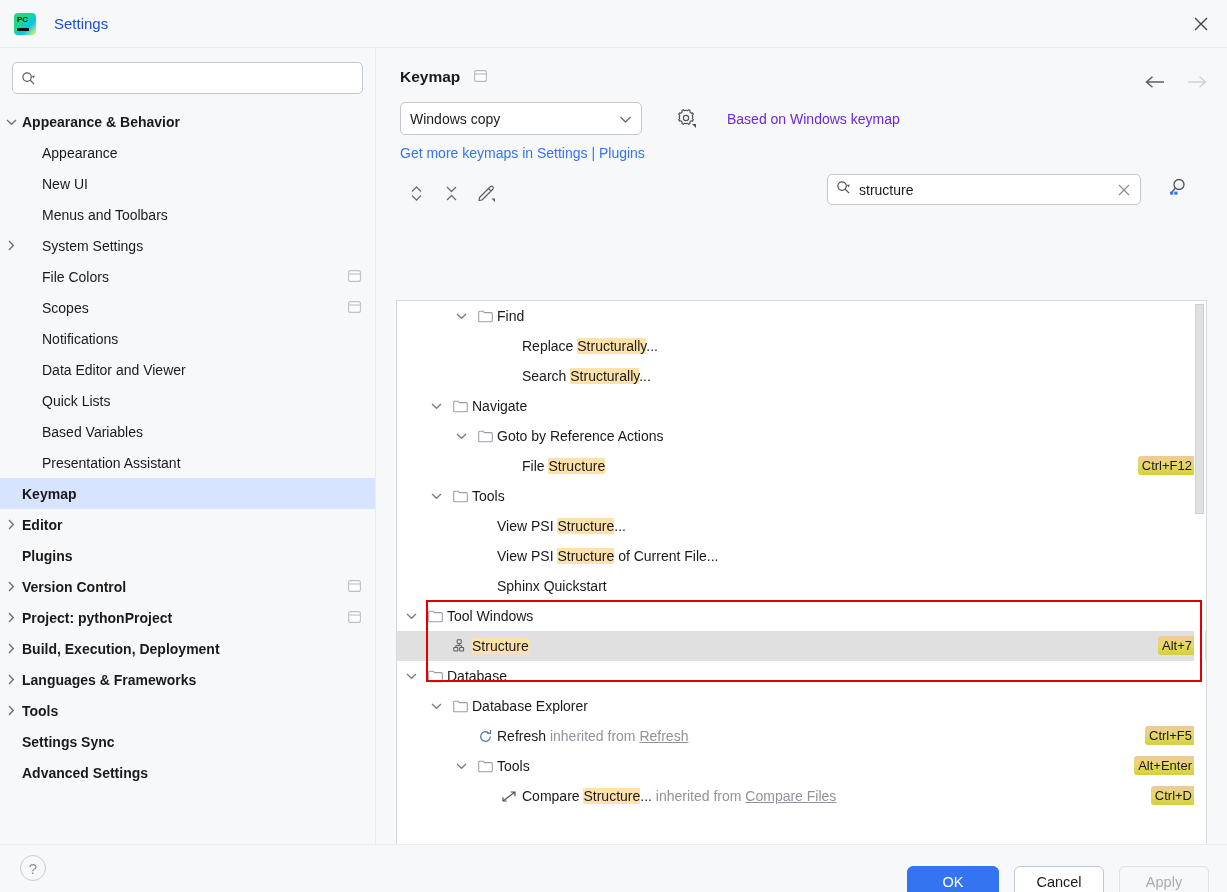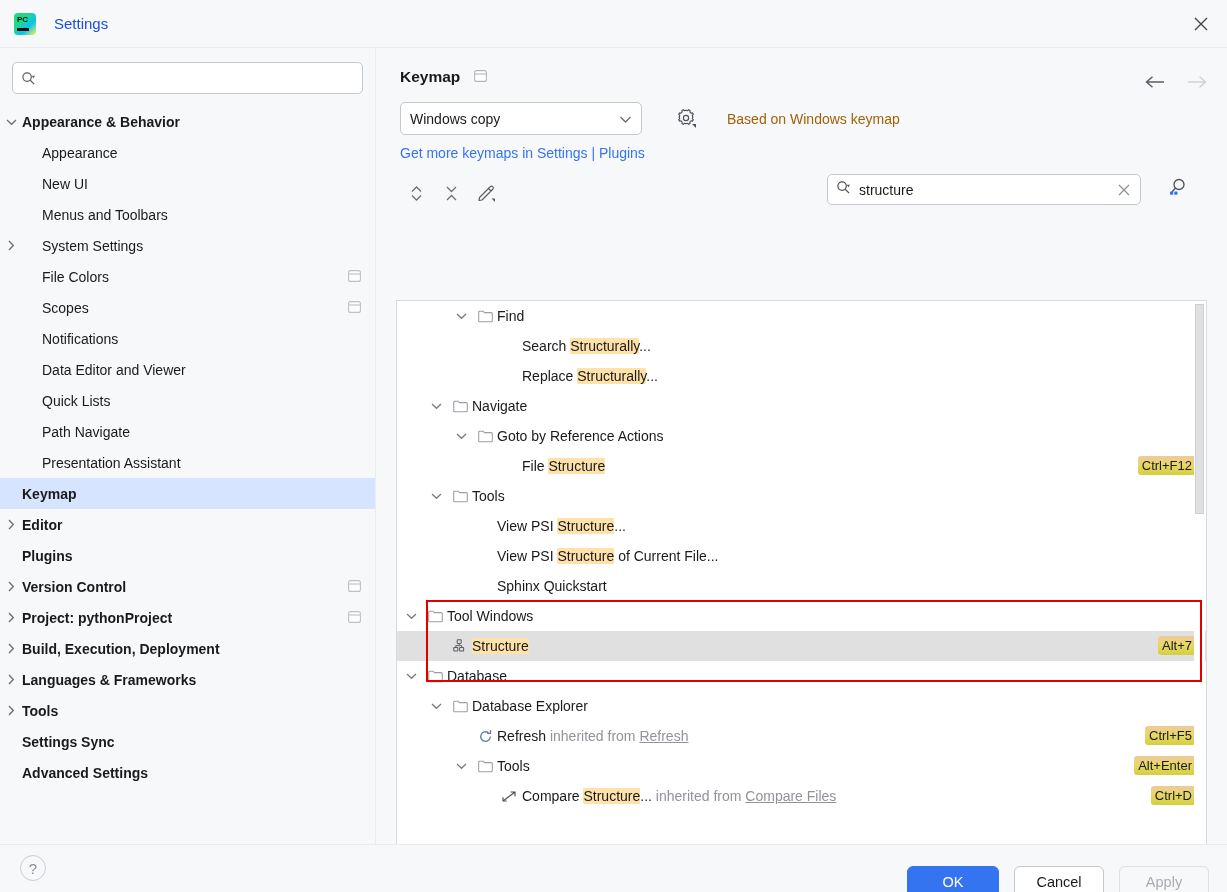--- a/index.html
+++ b/index.html
@@ -79,21 +79,21 @@
   .nav-arrows { position: absolute; right: 16px; top: 22px; display: flex; gap: 14px; }
   .nav-arrows .nb { width: 28px; height: 24px; display: flex; align-items: center; justify-content: center; cursor: pointer; }
 
   .row-select { display: flex; align-items: center; padding: 16px 12px 0 24px; gap: 16px; }
   .combo {
     width: 242px; height: 33px; border: 1px solid #c4c8cf; border-radius: 5px; background: #fff;
     display: flex; align-items: center; padding: 0 9px; cursor: pointer; font-size: 14px;
   }
   .combo .cval { flex: 1; }
   .gear { margin-left: 18px; display: flex; align-items: center; cursor: pointer; }
-  .basedon { margin-left: 14px; font-size: 14px; color: #a16207; }
+  .basedon { margin-left: 14px; font-size: 14px; color: #6d28d9; }
   .linkline { padding: 9px 0 0 24px; }
   .linkline a { color: #3574f0; font-size: 14px; text-decoration: none; cursor: pointer; }
 
   .toolbar { display: flex; align-items: center; padding: 14px 0 0 24px; position: relative; height: 48px; }
   .tbtn { width: 32px; height: 28px; display: flex; align-items: center; justify-content: center; cursor: pointer; margin-right: 3px; }
   .srch2 {
     position: absolute; right: 86px; top: 12px; width: 314px; height: 31px;
     border: 1px solid #c4c8cf; border-radius: 5px; background: #fff;
     display: flex; align-items: center; padding: 0 8px;
   }
@@ -235,21 +235,21 @@
         <div class="srow">
           <span class="chev" style="margin-left:0px"></span>
           <span class="slabel" style="padding-left:20px">Data Editor and Viewer</span>
         </div>
         <div class="srow">
           <span class="chev" style="margin-left:0px"></span>
           <span class="slabel" style="padding-left:20px">Quick Lists</span>
         </div>
         <div class="srow">
           <span class="chev" style="margin-left:0px"></span>
-          <span class="slabel" style="padding-left:20px">Path Navigate</span>
+          <span class="slabel" style="padding-left:20px">Based Variables</span>
         </div>
         <div class="srow">
           <span class="chev" style="margin-left:0px"></span>
           <span class="slabel" style="padding-left:20px">Presentation Assistant</span>
         </div>
         <div class="srow selected bold">
           <span class="chev" style="margin-left:0px"></span>
           <span class="slabel" style="padding-left:-2px">Keymap</span>
         </div>
         <div class="srow bold">
@@ -428,27 +428,27 @@
               <svg width="15" height="13" viewBox="0 0 15 13">
                 <path d="M0.7 2.2 a1 1 0 0 1 1 -1 h3.4 l1.3 1.4 h6.9 a1 1 0 0 1 1 1 v7.2 a1 1 0 0 1 -1 1 H1.7 a1 1 0 0 1 -1 -1 z" fill="#fff" stroke="#9a9ea6" stroke-width="1.05" stroke-linejoin="round"></path>
               </svg>
             </span>
             <span>Find</span>
           </div>
           <div class="trow">
             <span style="display:inline-block;width:77px"></span>
             <span class="tchev"></span>
             <span class="ticon"></span>
+            <span>Replace <span class="hl">Structurally</span>...</span>
+          </div>
+          <div class="trow">
+            <span style="display:inline-block;width:77px"></span>
+            <span class="tchev"></span>
+            <span class="ticon"></span>
             <span>Search <span class="hl">Structurally</span>...</span>
-          </div>
-          <div class="trow">
-            <span style="display:inline-block;width:77px"></span>
-            <span class="tchev"></span>
-            <span class="ticon"></span>
-            <span>Replace <span class="hl">Structurally</span>...</span>
           </div>
           <div class="trow">
             <span style="display:inline-block;width:27px"></span>
             <span class="tchev">
               <svg width="11" height="8" viewBox="0 0 11 8">
                 <path d="M1 2 L5.5 6.3 L10 2" stroke="#7a7d85" stroke-width="1.35" fill="none"></path>
               </svg>
             </span>
             <span class="ticon">
               <svg width="15" height="13" viewBox="0 0 15 13">

